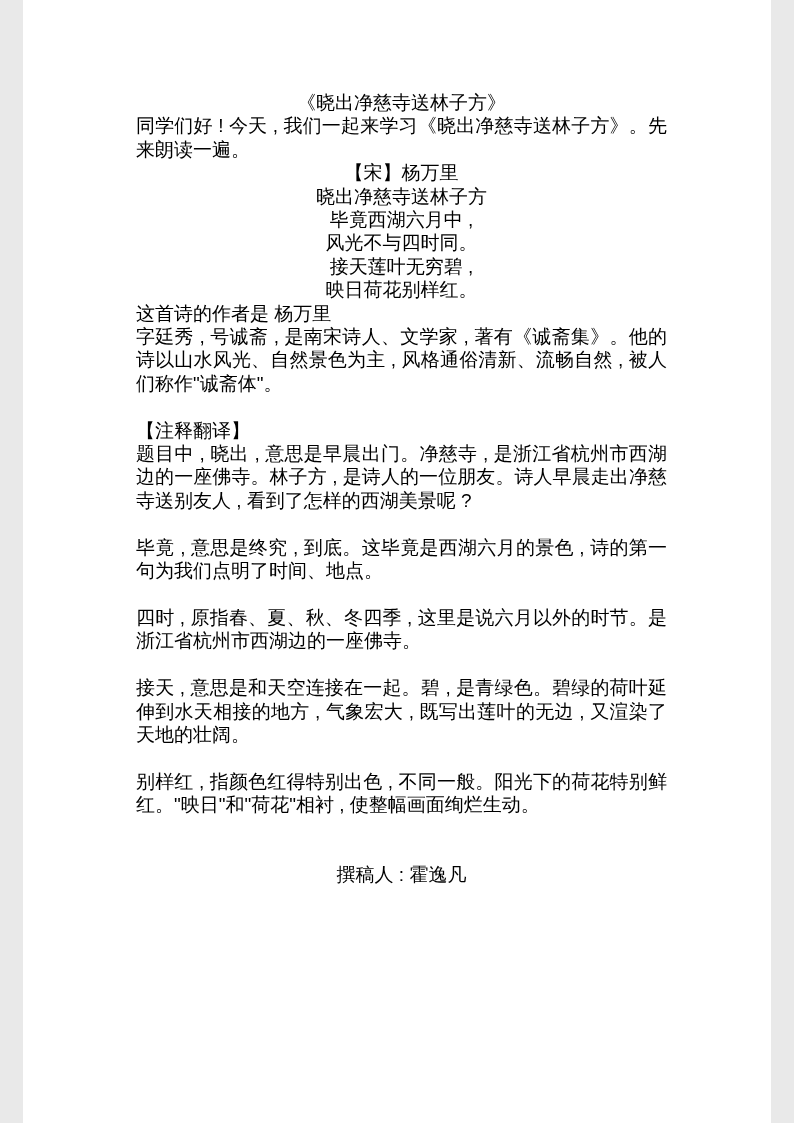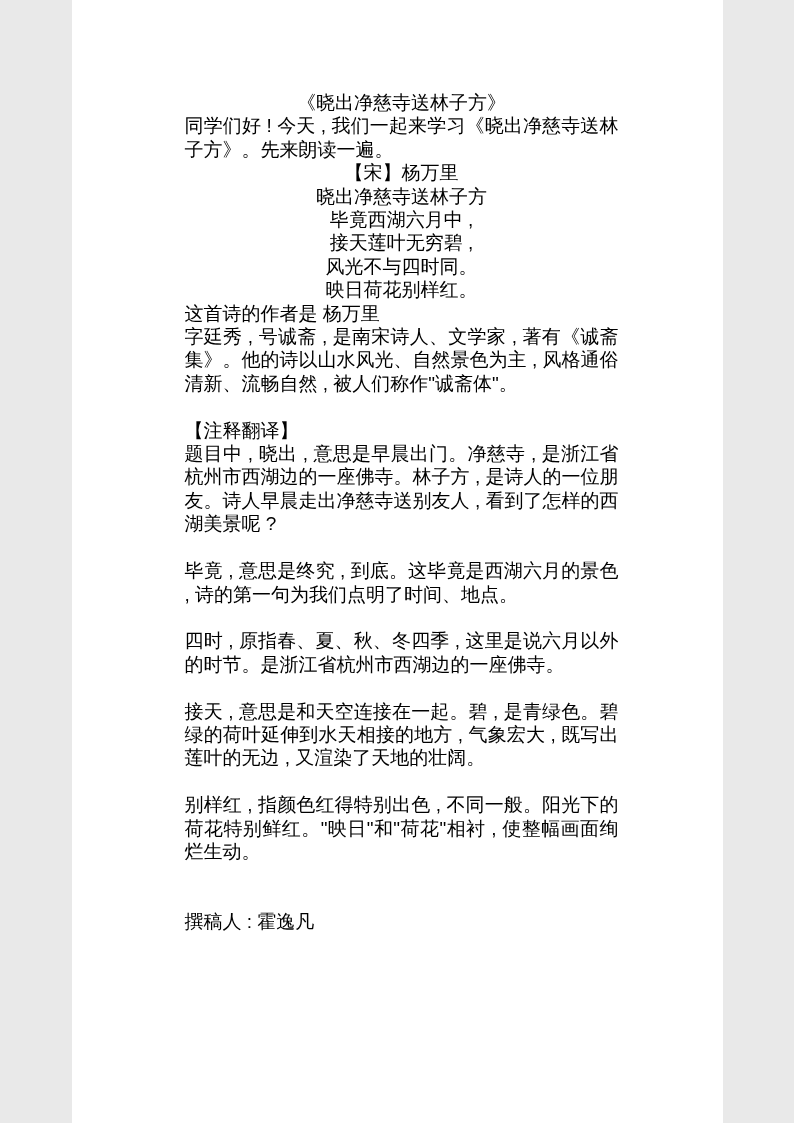--- a/index.html
+++ b/index.html
@@ -1,48 +1,48 @@
 <!DOCTYPE html>
 <html><head>
 <meta charset="utf-8">
 <style>
   * { margin: 0; padding: 0; box-sizing: border-box; }
   html, body { background: #e9e9e9; }
   .page {
-    width: 651px;
+    width: 748px;
     height: 1123px;
     margin: 0 auto;
     background: #ffffff;
     color: #000000;
     font-family: "Liberation Sans", sans-serif;
     font-size: 19px;
     line-height: 23.4px;
     padding: 91px 104px 0 113px;
     overflow: hidden;
   }
   .line, .para { text-align: justify; text-justify: inter-ideograph; }
   .center { text-align: center; }
-  .right  { text-align: left; }
+  .right  { text-align: center; }
   .gap { height: 23.4px; }
 </style>
 </head>
 <body>
 
 <div class="page">
 
   <div class="center">《晓出净慈寺送林子方》</div>
 
   <div class="para">同学们好 ! 今天 , 我们一起来学习《晓出净慈寺送林子方》。先来朗读一遍。</div>
 
 
   <div class="center">【宋】杨万里</div>
   <div class="center">晓出净慈寺送林子方</div>
   <div class="center">毕竟西湖六月中 ,</div>
+  <div class="center">风光不与四时同。</div>
   <div class="center">接天莲叶无穷碧 ,</div>
-  <div class="center">风光不与四时同。</div>
   <div class="center">映日荷花别样红。</div>
 
   <div class="para">这首诗的作者是 杨万里</div>
   <div class="para">字廷秀 , 号诚斋 , 是南宋诗人、文学家 , 著有《诚斋集》。他的诗以山水风光、自然景色为主 , 风格通俗清新、流畅自然 , 被人们称作"诚斋体"。</div>
 
   <div class="gap"></div>
 
   <div class="line">【注释翻译】</div>
   <div class="para">题目中 , 晓出 , 意思是早晨出门。净慈寺 , 是浙江省杭州市西湖边的一座佛寺。林子方 , 是诗人的一位朋友。诗人早晨走出净慈寺送别友人 , 看到了怎样的西湖美景呢 ?</div>
 

